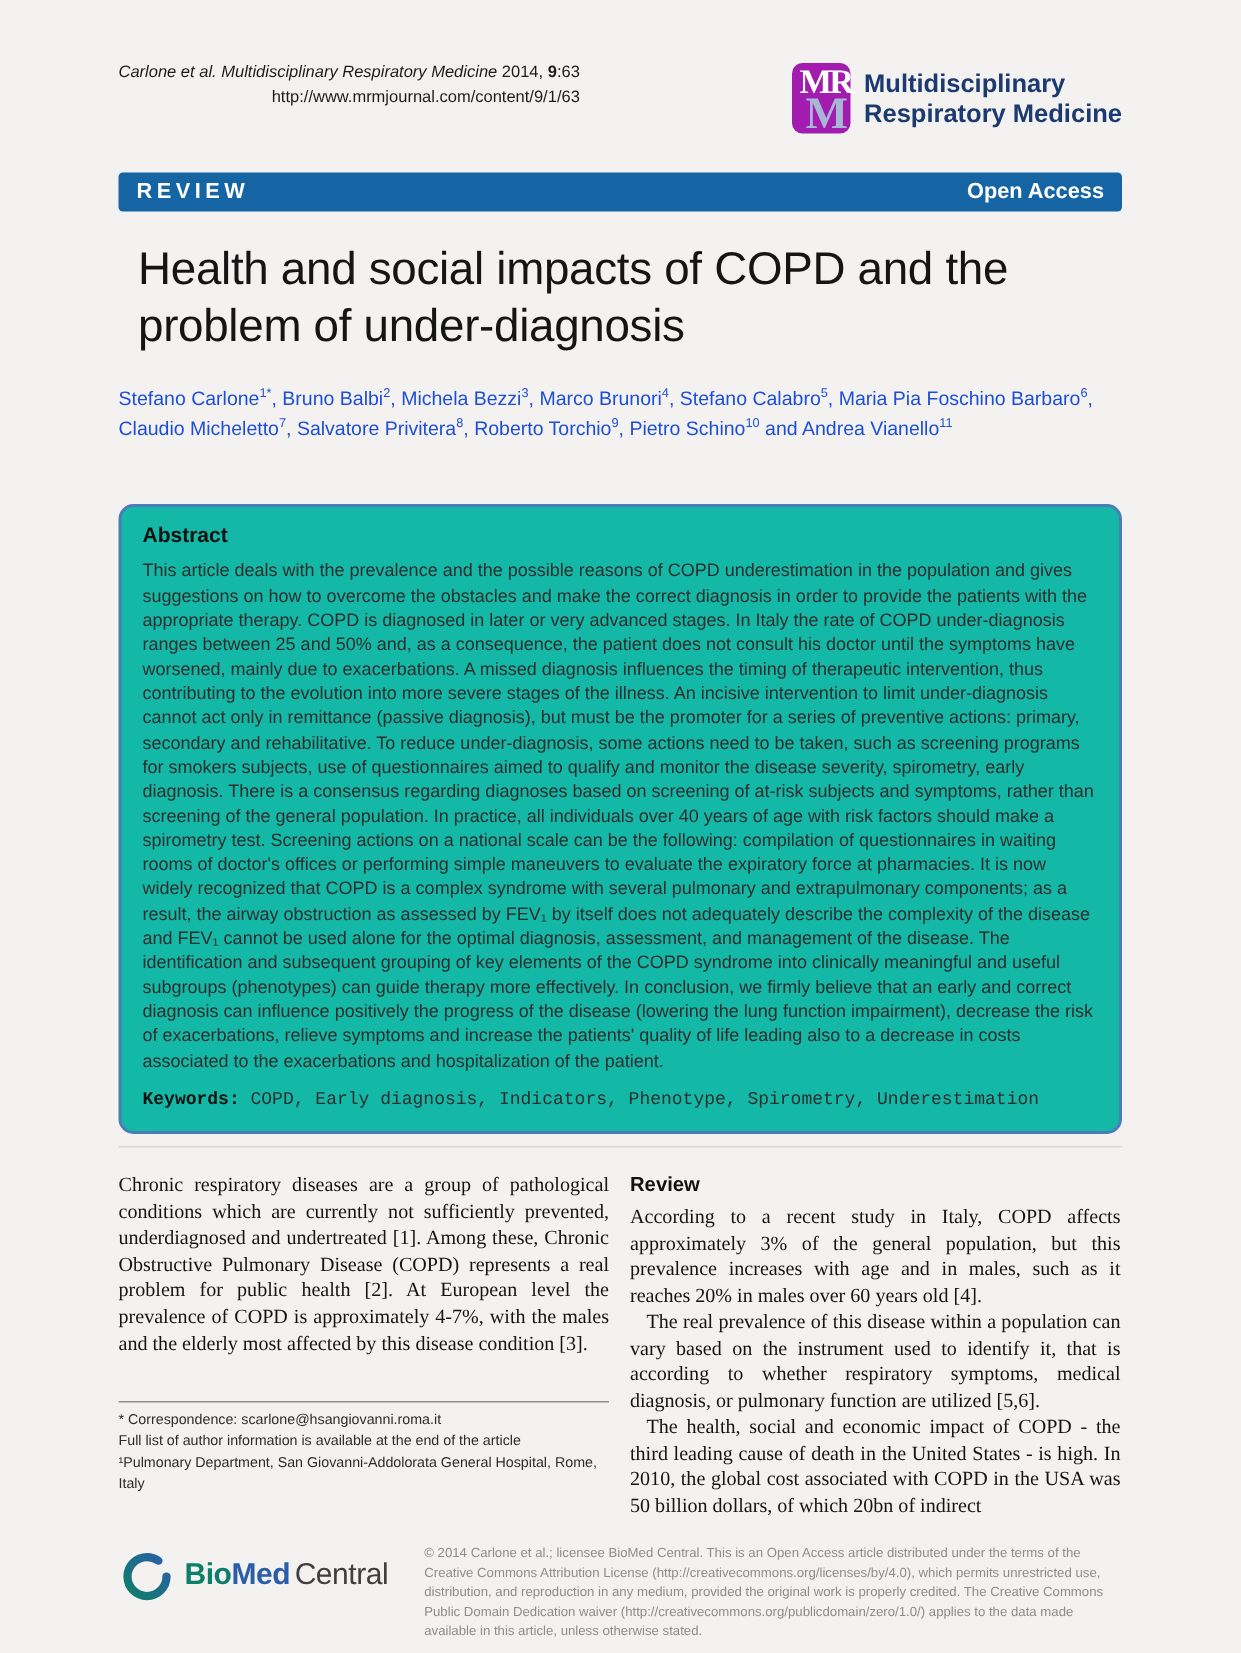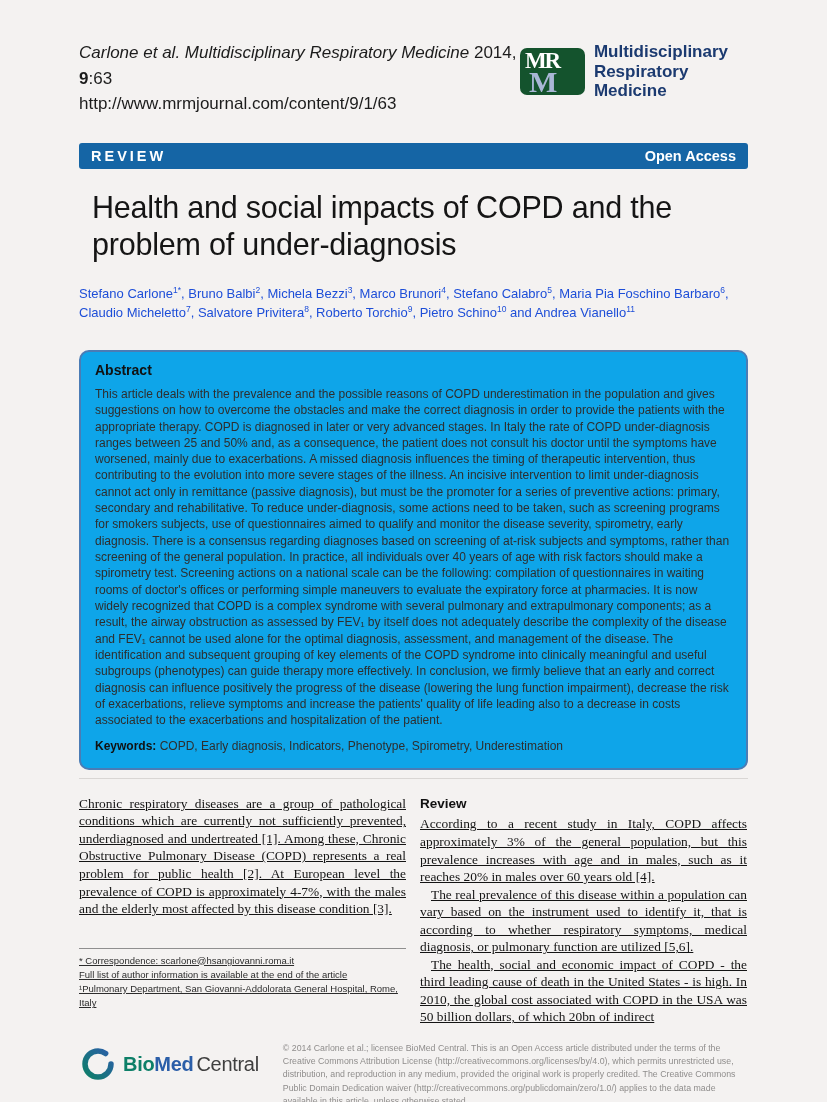--- a/index.html
+++ b/index.html
@@ -8,27 +8,27 @@
     background:#f4f2f1;
     font-family:"Liberation Sans","DejaVu Sans",sans-serif;
     color:#1c1c1c;
     position:relative;
     overflow:hidden;
   }
   .page{padding:40px 79px 0 79px;}
 
   
   .header{display:flex;justify-content:space-between;align-items:flex-start;}
-  .citation{font-size:17px;line-height:1.5;color:#1c1c1c;}
+  .citation{font-size:11px;line-height:1.5;color:#1c1c1c;text-align:right;}
   .citation .it{font-style:italic;}
   .citation .vol{font-weight:bold;}
   .citation .url{display:block;}
   .masthead{display:flex;align-items:center;gap:9px;margin-top:2px;}
   .mrm-box{
-    width:65px;height:47px;background:#14532d;border-radius:7px;
+    width:39px;height:47px;background:#a21caf;border-radius:7px;
     position:relative;flex:0 0 auto;
     font-family:"Liberation Serif","DejaVu Serif",serif;
   }
   .mrm-box .mr{position:absolute;top:0px;left:5px;font-size:23px;font-weight:bold;color:#ffffff;letter-spacing:-2px;}
   .mrm-box .m2{position:absolute;bottom:-4px;left:9px;font-size:30px;font-weight:bold;color:#a9b7d6;}
   .journal-name{font-size:17px;font-weight:bold;color:#1b3a70;line-height:1.15;}
 
   
   .banner{
     margin-top:26px;height:26px;background:#1565a5;border-radius:3px;
@@ -40,35 +40,35 @@
   
   .title{
     margin-top:20px;font-size:30.5px;line-height:1.23;color:#151515;
     font-weight:normal;letter-spacing:-0.2px;margin-left:13px;
   }
   .authors{margin-top:12px;font-size:13px;color:#1d4ed8;line-height:1.5;width:669px;}
   .authors sup{font-size:8.5px;line-height:0;}
 
   
   .abstract{
-    margin-top:27px;border:2px solid #4a7cb5;border-radius:10px;
-    background:#0ea5e9;padding:10px 14px 13px 14px;
+    margin-top:41px;border:2px solid #4a7cb5;border-radius:10px;
+    background:#14b8a6;padding:10px 14px 13px 14px;
   }
   .abstract h2{margin:0 0 8px 0;font-size:14px;color:#111;}
   .abstract p{margin:0;font-size:12px;line-height:1.36;color:#2e2e2e;}
-  .abstract .keywords{margin-top:10px;}
+  .abstract .keywords{margin-top:10px;font-family:Liberation Mono, monospace;}
   .abstract .kw-label{font-weight:bold;color:#111;}
   .post-abstract-rule{margin-top:8px;border-top:1px solid #d9d6d4;}
 
   
   .columns{margin-top:16px;display:flex;gap:14px;}
   .col{width:327px;flex:0 0 auto;
     font-family:"Liberation Serif","DejaVu Serif",serif;
     font-size:13.4px;line-height:1.31;text-align:justify;color:#141414;}
-  .col p{margin:0;text-decoration:underline;}
+  .col p{margin:0;}
   .col p.indent{text-indent:11px;}
   .review-heading{
     font-family:"Liberation Sans","DejaVu Sans",sans-serif;
     font-size:13.5px;font-weight:bold;margin:0 0 3px 0;color:#111;
   }
 
   
   .footnotes{margin-top:30px;font-family:"Liberation Sans","DejaVu Sans",sans-serif;}
   .fn-rule{border-top:1px solid #8f8f8f;margin-bottom:5px;}
   .footnotes p{margin:0;font-size:9.5px;line-height:1.5;color:#2c2c2c;text-align:left;}

